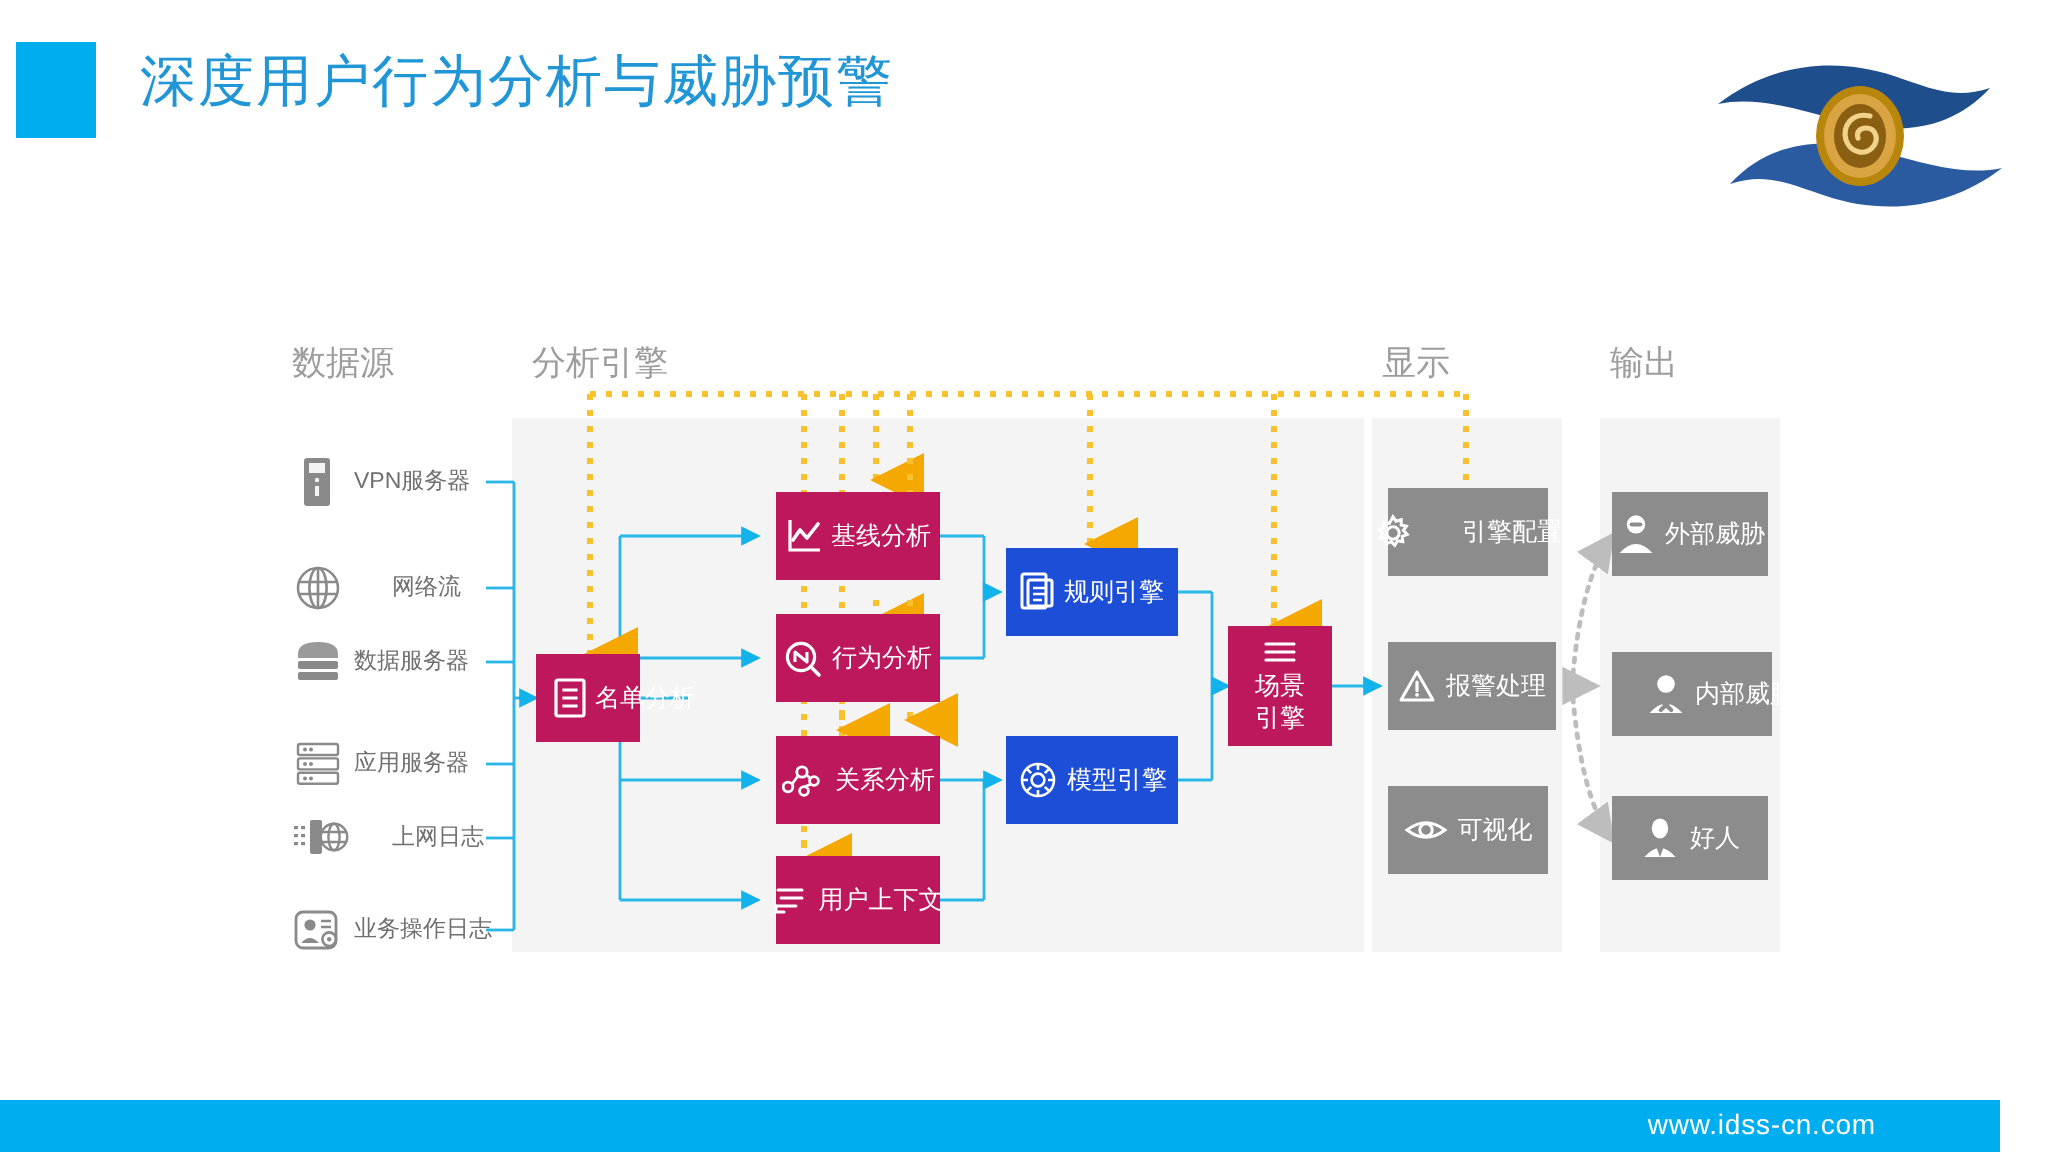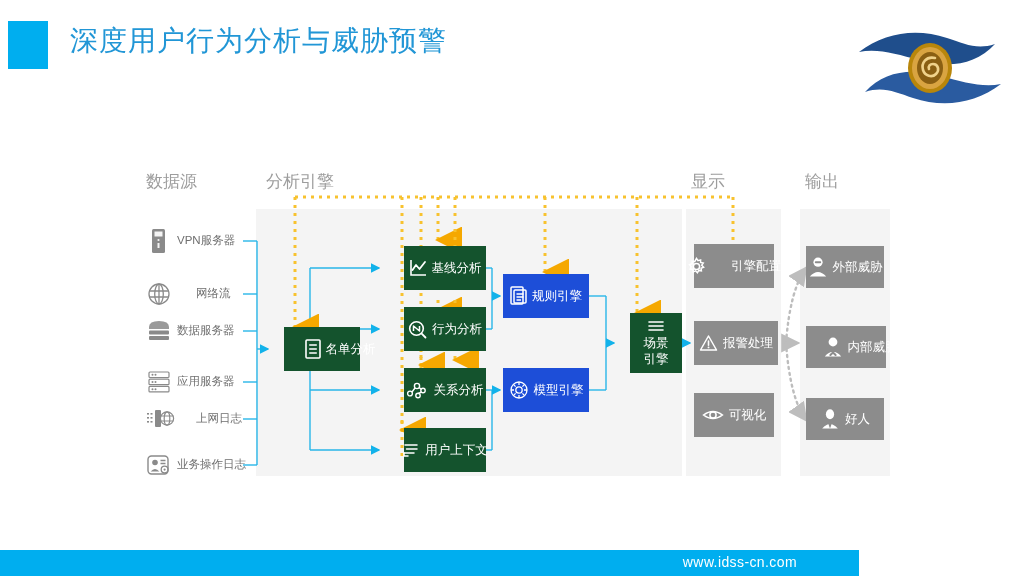--- a/index.html
+++ b/index.html
@@ -19,21 +19,21 @@
   .hdr-title {
     position:absolute; left:70px; top:22px;
     font-size:28px; color:#2196d6; letter-spacing:1px; white-space:nowrap;
   }
 
   
   .logo { position:absolute; left:855px; top:18px; width:150px; height:92px; }
 
   
   .footer {
-    position:absolute; left:0; bottom:0; width:859px; height:26px;
+    position:absolute; left:0; bottom:0; width:1000px; height:26px;
     background:#00AEEF;
   }
   .footer-url {
     position:absolute; right:62px; top:4px;
     color:#ffffff; font-size:14px; letter-spacing:.4px;
   }
 
   
   .col-head {
     position:absolute; color:#9d9d9d; font-size:17px; white-space:nowrap;
@@ -52,21 +52,21 @@
     position:absolute; top:6px;
     font-size:11.5px; color:#6f6f6f; white-space:nowrap;
   }
 
   
   .box {
     position:absolute; display:flex; align-items:center; justify-content:center;
     color:#ffffff; font-size:12.5px; white-space:nowrap;
   }
   .box .bicon { display:inline-flex; margin-right:5px; }
-  .box.blue   { background:#14532d;margin-left:16px; }
+  .box.blue   { background:#be185d; }
   .box.orange { background:#1d4ed8; }
   .box.gray   { background:#8c8c8c; }
   .box.stack  { flex-direction:column; justify-content:center; line-height:1.25; }
   .box.stack .bicon { margin:0 0 3px 0; }
 
   .box-lines { display:flex; flex-direction:column; align-items:center; }
 
   
   .ovl { position:absolute; left:0; top:0; width:1024px; height:576px;
          pointer-events:none; }
@@ -259,21 +259,21 @@
           <circle cx="9" cy="11.5" r="2.8" fill="#8a8a8a"></circle>
           <path d="M4.6 20.5 Q9 15.5 13.4 20.5 Z" fill="#8a8a8a"></path>
           <path d="M14.5 9.5 H19.5 M14.5 12.5 H19.5" stroke="#8a8a8a" stroke-width="1.3"></path>
           <circle cx="18.6" cy="18.6" r="3.4" fill="none" stroke="#8a8a8a" stroke-width="1.3"></circle>
           <circle cx="18.6" cy="18.6" r="1.1" fill="#8a8a8a"></circle>
         </svg>
     </span>
     <span class="src-lbl" style="left:31px;">业务操作日志</span>
   </div>
 
-  <div class="box blue" style="left:268px; top:327px; width:76px; height:44px;padding-left:36px;">
+  <div class="box blue" style="left:268px; top:327px; width:52px; height:44px;padding-left:36px;">
     <span class="bicon">
       <svg width="16" height="20" viewBox="0 0 16 20">
           <rect x="1" y="1" width="14" height="18" rx="1" fill="none" stroke="#fff" stroke-width="1.6"></rect>
           <path d="M4.2 6 H11.8 M4.2 10 H11.8 M4.2 14 H11.8" stroke="#fff" stroke-width="1.5"></path>
         </svg>
     </span>
     <span>名单分析</span>
   </div>
 
   <div class="box blue" style="left:388px; top:246px; width:82px; height:44px;">

